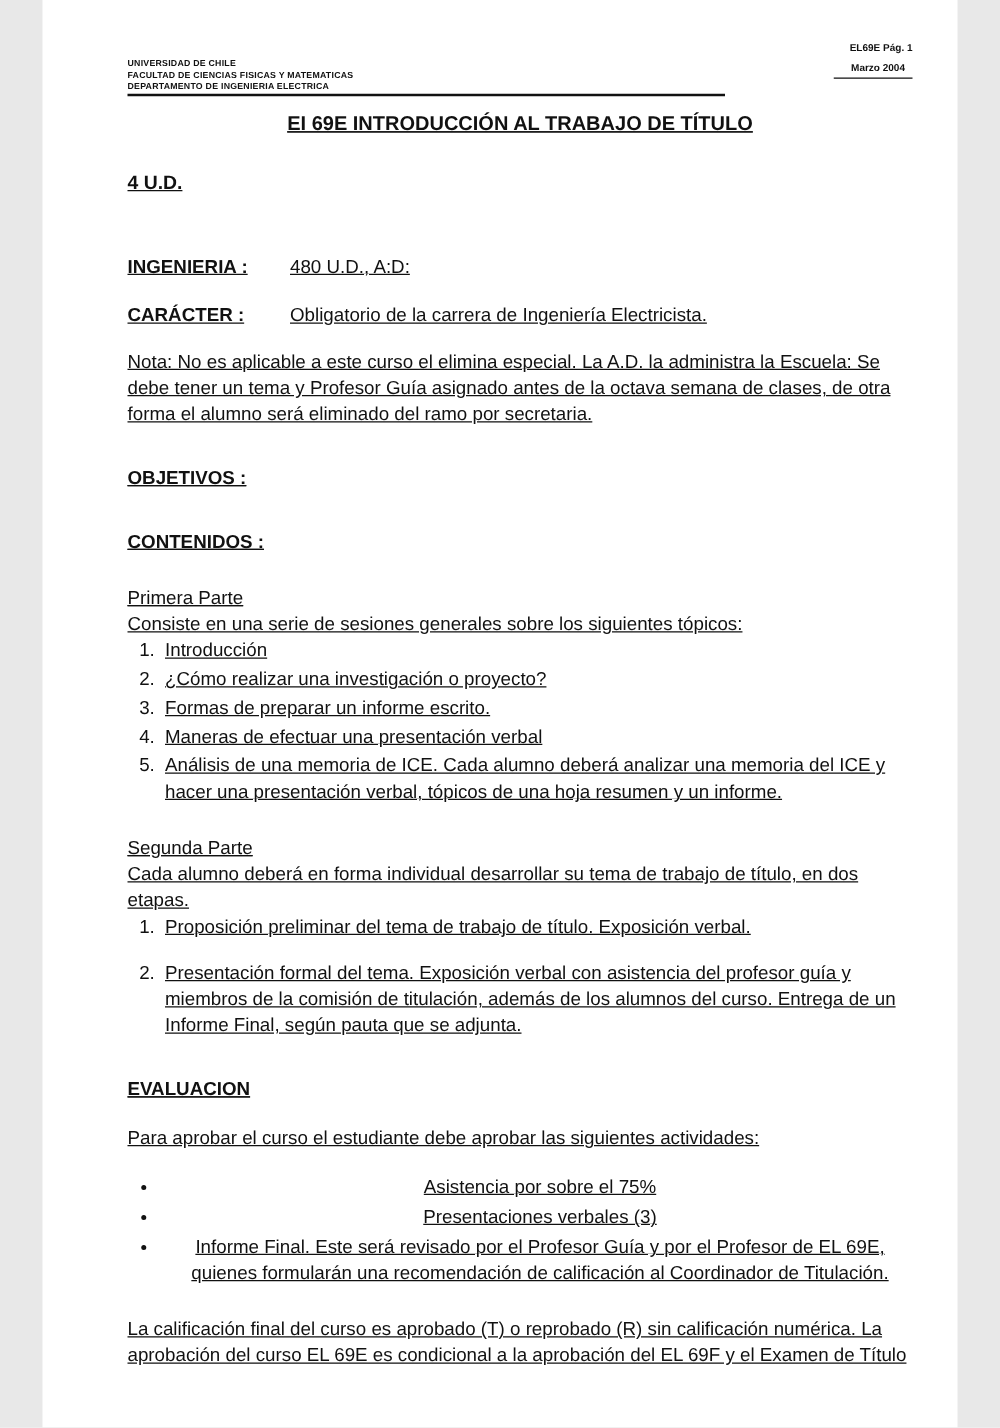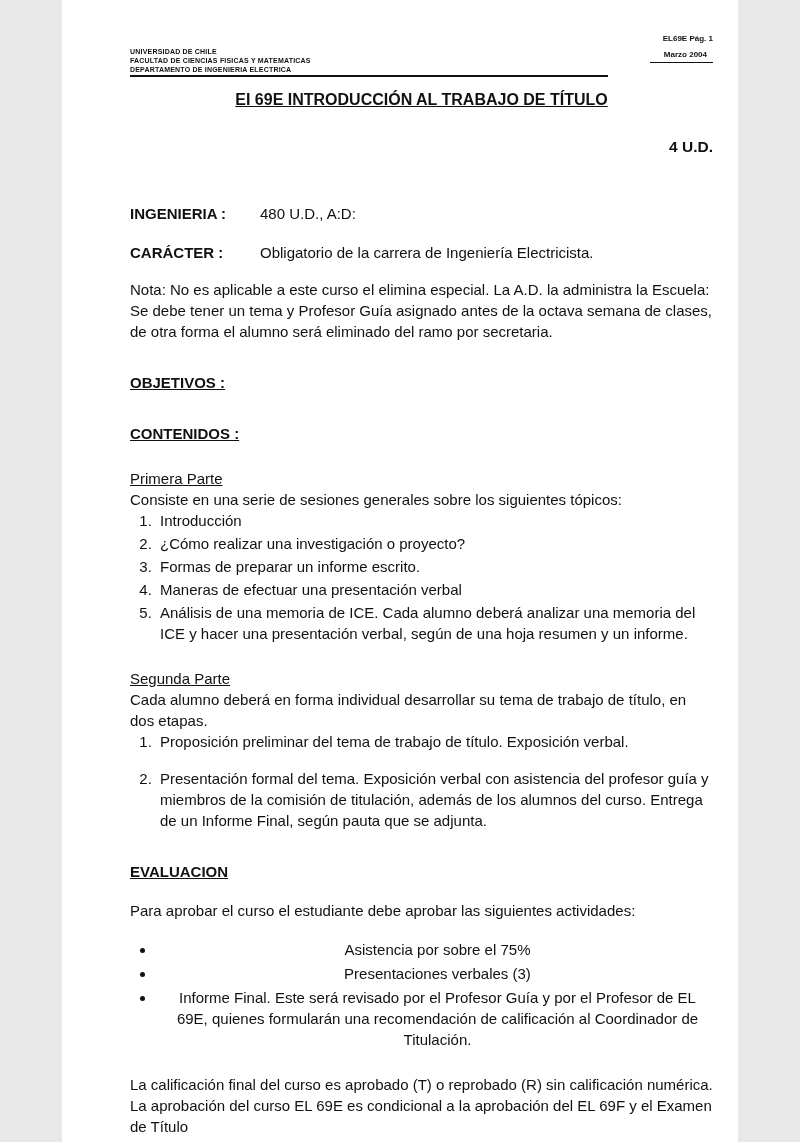--- a/index.html
+++ b/index.html
@@ -2,31 +2,32 @@
 <html><head>
 <meta charset="utf-8">
 <style>
   html, body {
     margin: 0;
     padding: 0;
     background: #e8e8e8;
   }
   .page {
     position: relative;
-    width: 676px;
+    width: 732px;
     height: 1142px;
     margin: 0 auto;
     background: #ffffff;
     color: #111111;
     font-family: "Liberation Sans", "DejaVu Sans", sans-serif;
     font-size: 15px;
     line-height: 1.4;
     box-sizing: border-box;
-    padding: 34px 25px 0 68px;
+    padding: 34px 36px 0 68px;
     overflow: hidden;
+    text-decoration: underline;
   }
 
   
   .top-header {
     position: relative;
     margin-bottom: 10px;
   }
   .org-block {
     display: inline-block;
     font-size: 7px;
@@ -58,21 +59,21 @@
 
   
   .doc-title {
     text-align: center;
     font-size: 16px;
     font-weight: bold;
     text-decoration: underline;
     margin-top: 12px;
   }
   .doc-credits {
-    text-align: right;
+    text-align: left;
     font-size: 15.5px;
     font-weight: bold;
     margin-top: 24px;
   }
 
   
   .field-row {
     display: flex;
     margin-top: 18px;
   }
@@ -157,21 +158,21 @@
 
   <div class="section-heading">CONTENIDOS :</div>
 
   <div class="sub-heading">Primera Parte</div>
   <div class="intro-line">Consiste en una serie de sesiones generales sobre los siguientes tópicos:</div>
   <ol class="num-list" style="margin-top:0;">
     <li>Introducción</li>
     <li>¿Cómo realizar una investigación o proyecto?</li>
     <li>Formas de preparar un informe escrito.</li>
     <li>Maneras de efectuar una presentación verbal</li>
-    <li>Análisis de una memoria de ICE.  Cada alumno deberá analizar una memoria del ICE y hacer una presentación verbal, según de una hoja resumen y un informe.</li>
+    <li>Análisis de una memoria de ICE.  Cada alumno deberá analizar una memoria del ICE y hacer una presentación verbal, tópicos de una hoja resumen y un informe.</li>
   </ol>
 
   <div class="sub-heading">Segunda Parte</div>
   <div class="intro-line">Cada alumno deberá en forma individual desarrollar su tema de trabajo de título, en dos etapas.</div>
   <ol class="num-list spaced" style="margin-top:0;">
     <li>Proposición preliminar del tema de trabajo de título.  Exposición verbal.</li>
     <li>Presentación formal del tema.  Exposición verbal con asistencia del  profesor guía y miembros de la comisión de titulación, además de los alumnos del curso.  Entrega de un Informe Final, según pauta que se adjunta.</li>
   </ol>
 
   <div class="section-heading">EVALUACION</div>

